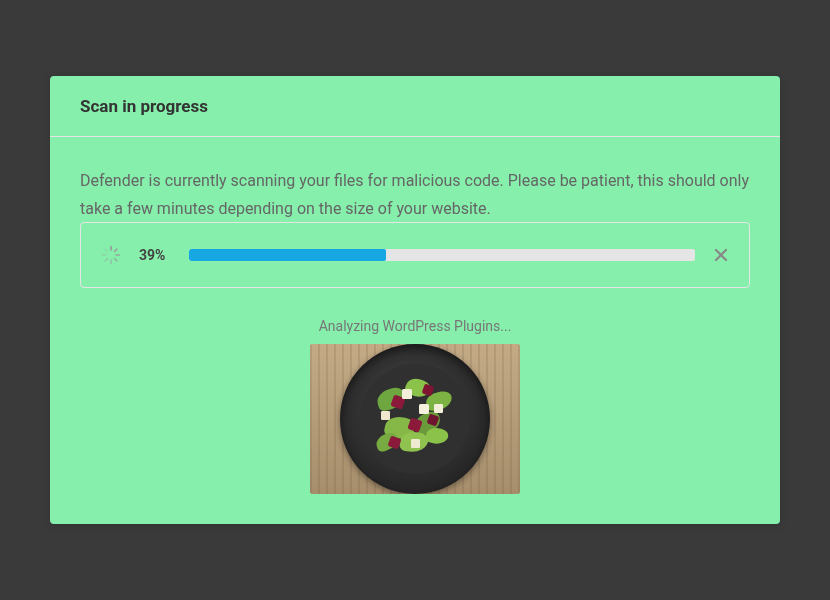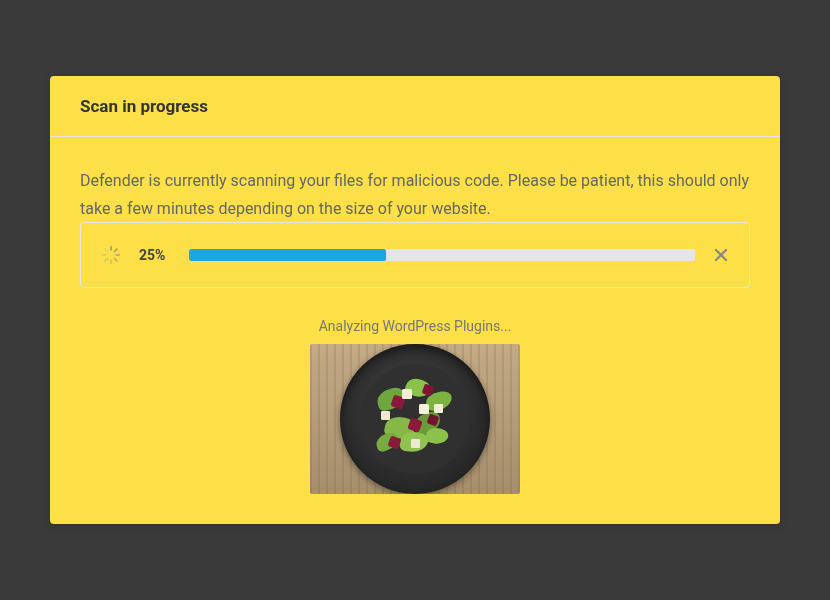--- a/index.html
+++ b/index.html
@@ -11,21 +11,21 @@
       background: #3a3a3a;
       font-family: -apple-system, BlinkMacSystemFont, "Segoe UI", Roboto, "Helvetica Neue", Arial, sans-serif;
       width: 830px;
       height: 600px;
       padding: 30px 50px;
       display: flex;
       align-items: center;
       justify-content: center;
     }
     .card {
-      background: #fde047;
+      background: #86efac;
       border-radius: 4px;
       width: 730px;
       box-shadow: 0 2px 8px rgba(0,0,0,0.15);
       overflow: hidden;
     }
     .card-header {
       padding: 20px 30px;
       border-bottom: 1px solid #e5e5e5;
     }
     .card-header h2 {
@@ -177,21 +177,21 @@
             <line x1="19.07" y1="4.93" x2="16.24" y2="7.76" opacity="0.9"></line>
             <line x1="22" y1="12" x2="18" y2="12" opacity="0.8"></line>
             <line x1="19.07" y1="19.07" x2="16.24" y2="16.24" opacity="0.65"></line>
             <line x1="12" y1="22" x2="12" y2="18" opacity="0.5"></line>
             <line x1="4.93" y1="19.07" x2="7.76" y2="16.24" opacity="0.4"></line>
             <line x1="2" y1="12" x2="6" y2="12" opacity="0.3"></line>
             <line x1="4.93" y1="4.93" x2="7.76" y2="7.76" opacity="0.2"></line>
           </g>
         </svg>
       </span>
-      <span class="percent-label">25%</span>
+      <span class="percent-label">39%</span>
       <div class="progress-bar">
         <div class="progress-fill" style="width:39%;background:#17a8e3;"></div>
       </div>
       <span class="close-icon">
         <svg width="14" height="14" viewBox="0 0 14 14">
           <line x1="2" y1="2" x2="12" y2="12" stroke="#888" stroke-width="2.2" stroke-linecap="round"></line>
           <line x1="12" y1="2" x2="2" y2="12" stroke="#888" stroke-width="2.2" stroke-linecap="round"></line>
         </svg>
       </span>
     </div>

